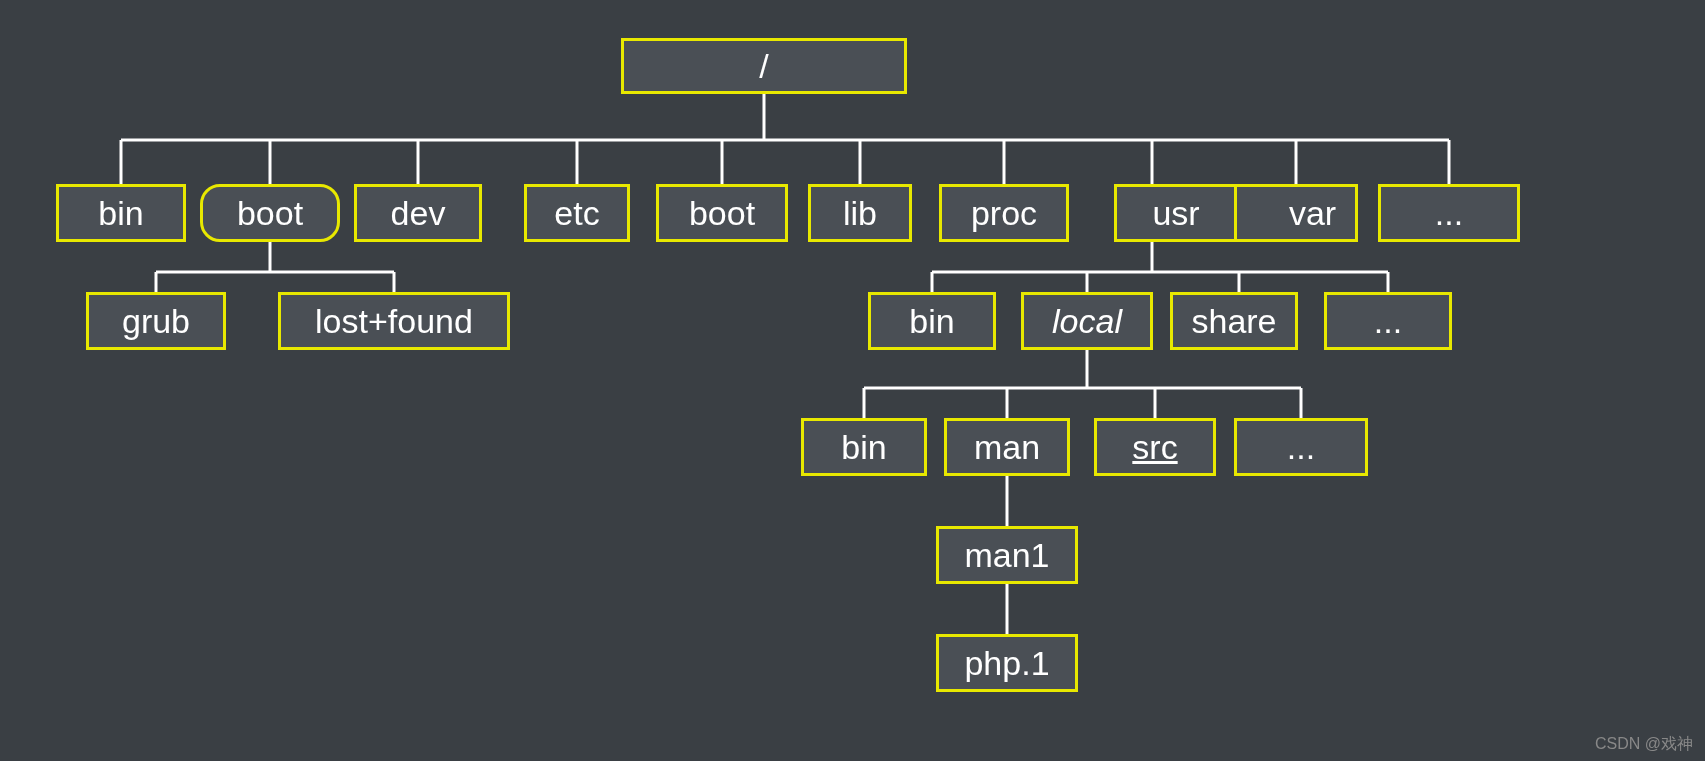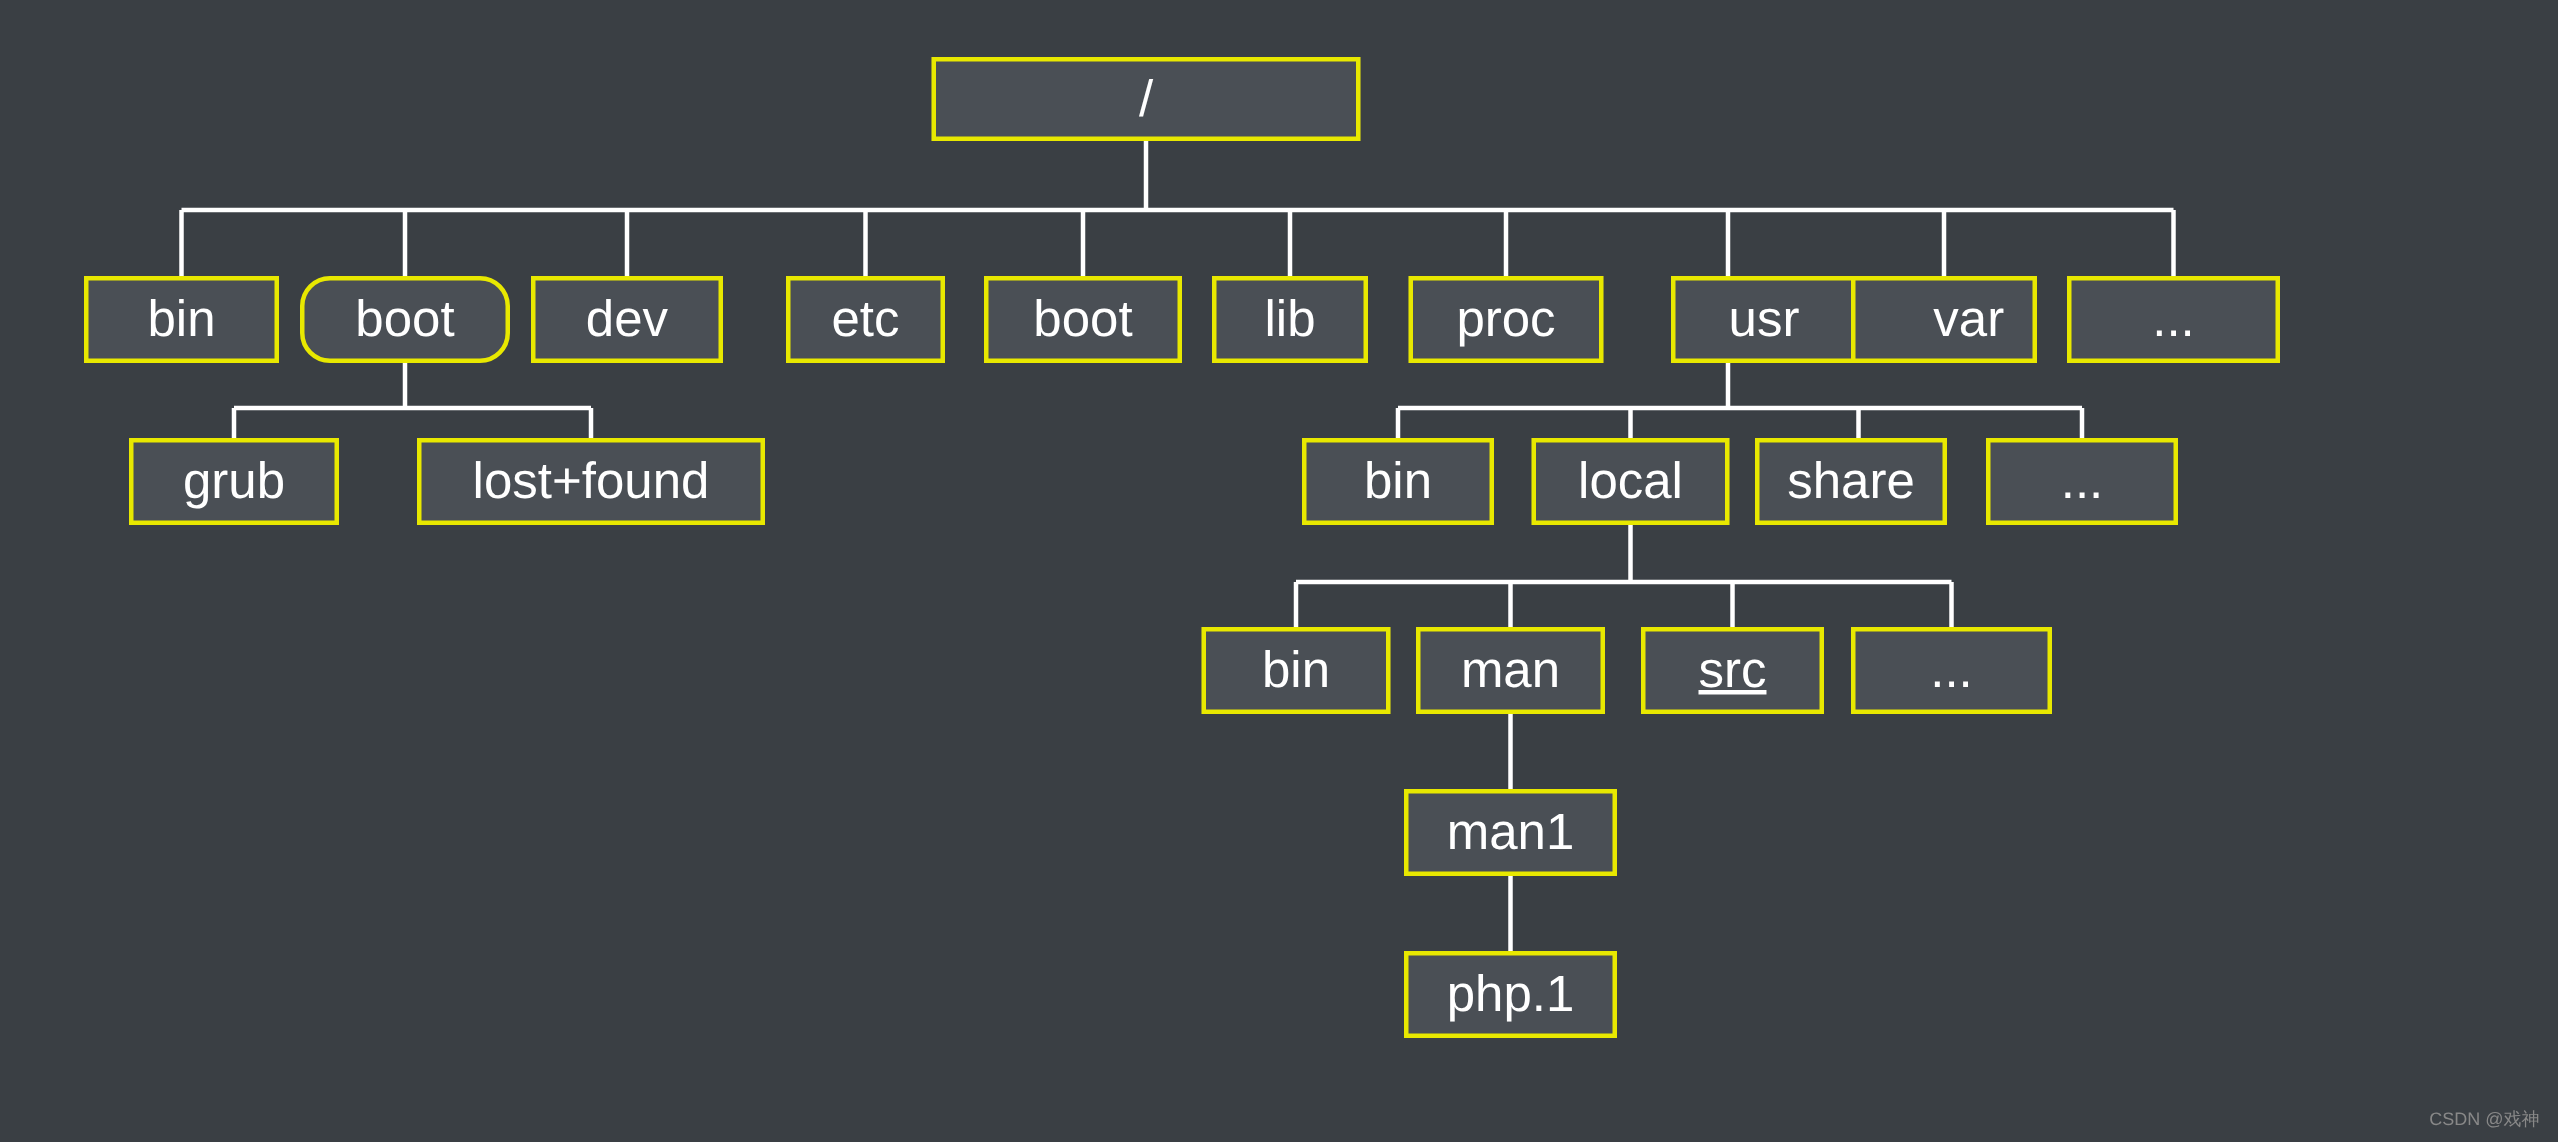--- a/index.html
+++ b/index.html
@@ -1,18 +1,18 @@
 <!DOCTYPE html>
 <html><head>
 <meta charset="utf-8">
 <style>
 html,body{margin:0;padding:0;background:#3a3f44;width:1705px;height:761px;overflow:hidden;font-family:Arial,Helvetica,sans-serif}
 svg{position:absolute;left:0;top:0}
 .node{position:absolute;border:3px solid #e8e800;background:#4a4f55;color:#fff;font-size:34px;display:flex;align-items:center;justify-content:center;box-sizing:border-box;padding:0 8px;white-space:nowrap}
-.watermark{position:absolute;right:12px;bottom:6px;color:#888;font-size:12px;font-family:Arial}
+.watermark{position:absolute;right:12px;bottom:6px;color:#888;font-size:16px;font-family:Arial}
 </style>
 </head>
 <body>
 
 <svg id="lines" width="1705" height="761">
     <line x1="764" y1="94" x2="764" y2="140" stroke="#fff" stroke-width="3"></line>
     <line x1="121" y1="140" x2="1449" y2="140" stroke="#fff" stroke-width="3"></line>
     <line x1="121" y1="140" x2="121" y2="184" stroke="#fff" stroke-width="3"></line>
     <line x1="270" y1="140" x2="270" y2="184" stroke="#fff" stroke-width="3"></line>
     <line x1="418" y1="140" x2="418" y2="184" stroke="#fff" stroke-width="3"></line>
@@ -50,21 +50,21 @@
     <div class="node" style="left: 524px; top: 184px; width: 106px; height: 58px;">etc</div>
     <div class="node" style="left: 656px; top: 184px; width: 132px; height: 58px;">boot</div>
     <div class="node" style="left: 808px; top: 184px; width: 104px; height: 58px;">lib</div>
     <div class="node" style="left: 939px; top: 184px; width: 130px; height: 58px;">proc</div>
     <div class="node" style="left: 1090px; top: 184px; width: 124px; height: 58px; margin-left: 24px;">usr</div>
     <div class="node" style="left: 1234px; top: 184px; width: 124px; height: 58px; padding-left: 41px;">var</div>
     <div class="node" style="left: 1378px; top: 184px; width: 142px; height: 58px;">...</div>
     <div class="node" style="left: 86px; top: 292px; width: 140px; height: 58px;">grub</div>
     <div class="node" style="left: 278px; top: 292px; width: 232px; height: 58px;">lost+found</div>
     <div class="node" style="left: 868px; top: 292px; width: 128px; height: 58px;">bin</div>
-    <div class="node" style="left: 1021px; top: 292px; width: 132px; height: 58px;">local</div>
+    <div class="node" style="left: 1021px; top: 292px; width: 132px; height: 58px; font-style: italic;">local</div>
     <div class="node" style="left: 1170px; top: 292px; width: 128px; height: 58px;">share</div>
     <div class="node" style="left: 1324px; top: 292px; width: 128px; height: 58px;">...</div>
     <div class="node" style="left: 801px; top: 418px; width: 126px; height: 58px;">bin</div>
     <div class="node" style="left: 944px; top: 418px; width: 126px; height: 58px;">man</div>
     <div class="node" style="left: 1094px; top: 418px; width: 122px; height: 58px; text-decoration: underline;">src</div>
     <div class="node" style="left: 1234px; top: 418px; width: 134px; height: 58px;">...</div>
     <div class="node" style="left: 936px; top: 526px; width: 142px; height: 58px;">man1</div>
     <div class="node" style="left: 936px; top: 634px; width: 142px; height: 58px;">php.1</div>
   </div>
 <div class="watermark">CSDN @戏神</div>

